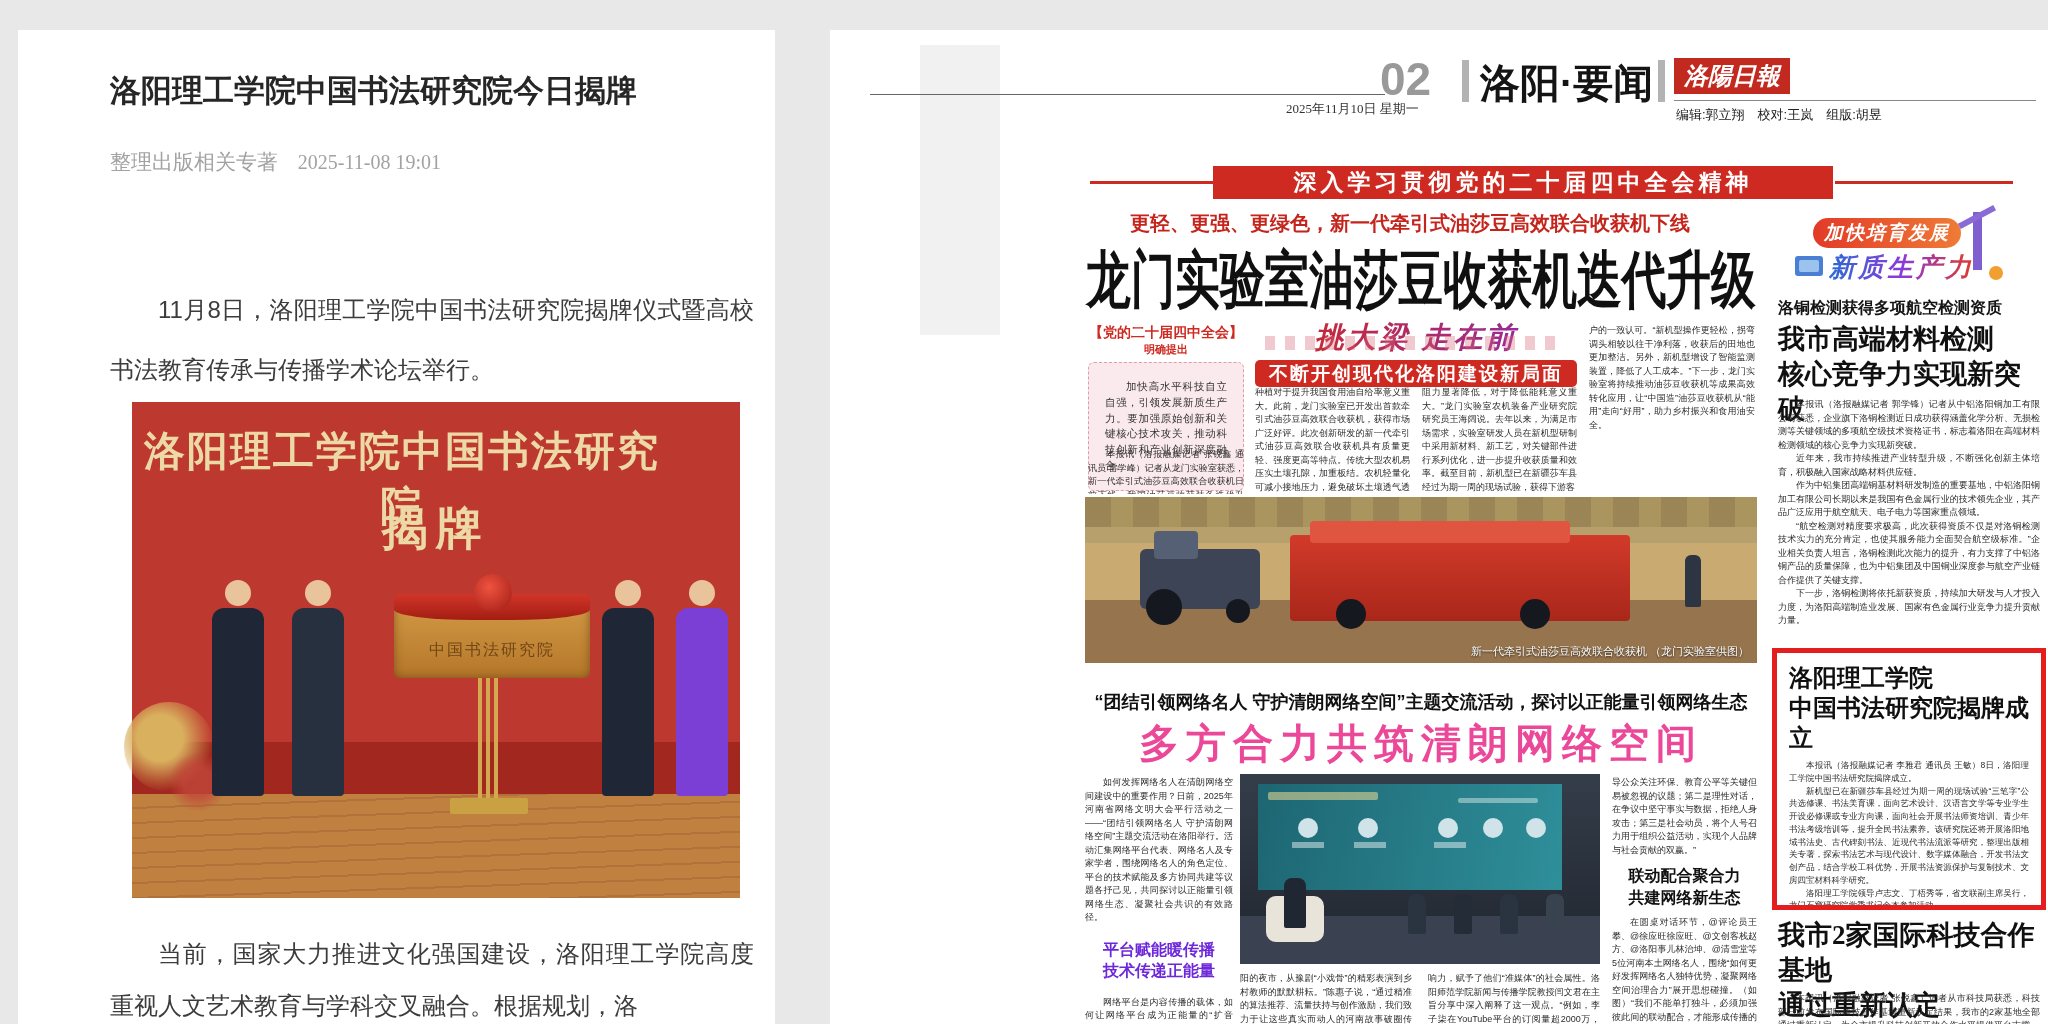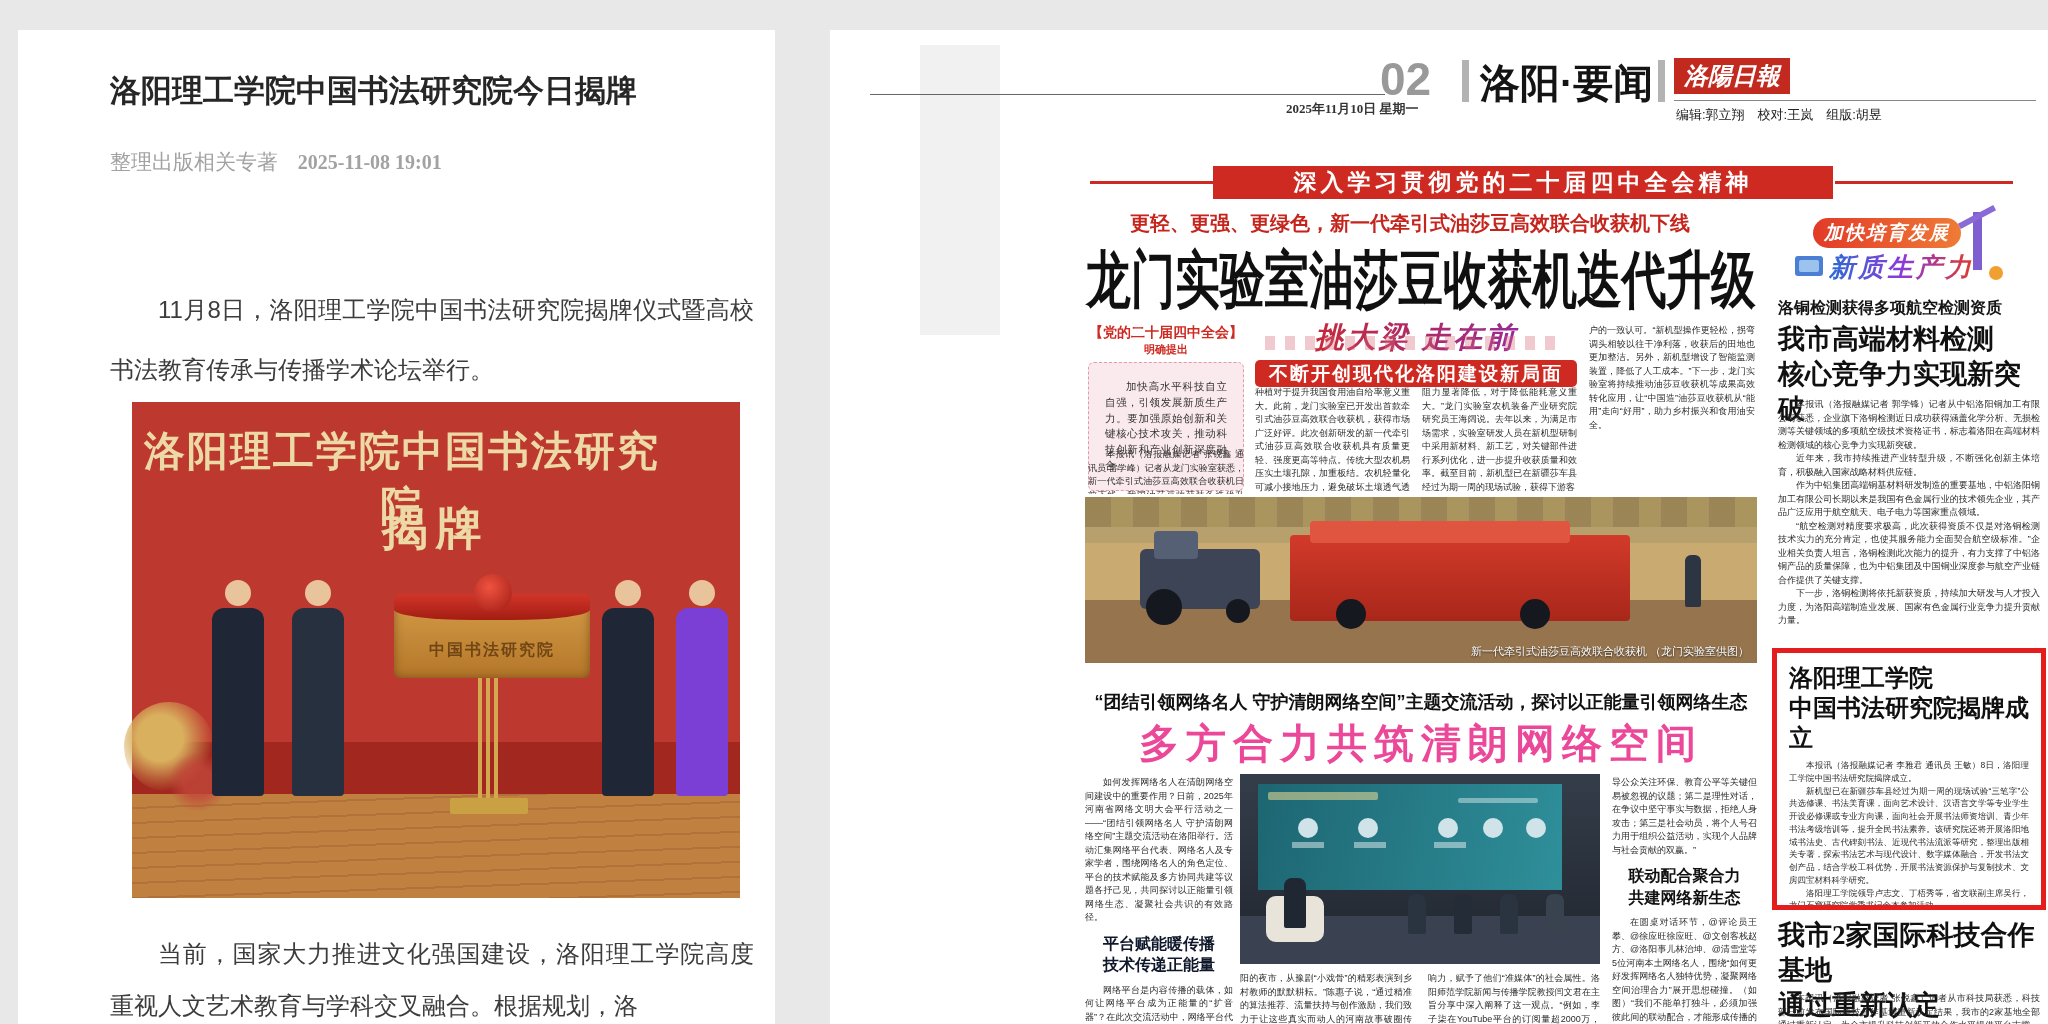--- a/index.html
+++ b/index.html
@@ -1,20 +1,20 @@
 <!DOCTYPE html>
 <html><head>
 <meta charset="utf-8">
 <style>
   html,body{margin:0;padding:0;background:#e8e8e8;}
   #root{position:relative;width:2048px;height:1024px;overflow:hidden;
         font-family:"Liberation Sans",sans-serif;background:#e8e8e8;}
   .abs{position:absolute;}
   .page{position:absolute;background:#fff;overflow:hidden;}
-  .serif{font-family:"Liberation Serif",serif;font-weight:bold;}
+  .serif{font-family:"Liberation Serif",serif;}
   .tt{position:absolute;font-size:9px;line-height:1.5;color:#2b2b2b;text-align:justify;overflow:hidden;}
   .tt p{margin:0;text-indent:2em;}
   .center{text-align:center;}
   .gradtext{background:linear-gradient(90deg,#2b6bd4,#8a3bd8,#e0392a);
             -webkit-background-clip:text;background-clip:text;color:transparent;}
   .gradtext2{background:linear-gradient(95deg,#d42a1e,#8a2bb0);
             -webkit-background-clip:text;background-clip:text;color:transparent;}
   .fig{position:absolute;top:178px;width:52px;}
   .fig .head{width:26px;height:26px;border-radius:50%;background:#e9c39c;margin:0 auto;}
   .fig .body{width:100%;height:188px;margin-top:2px;border-radius:12px 12px 4px 4px;background:#222a38;}
@@ -131,21 +131,21 @@
       </div>
       <div class="abs" style="left:600px;top:58px;width:16px;height:52px;background:#2d3542;border-radius:6px 6px 2px 2px;"></div>
       <div class="abs" style="right:8px;bottom:4px;color:#fff;font-size:11px;text-shadow:0 1px 2px rgba(0,0,0,.8);">新一代牵引式油莎豆高效联合收获机 （龙门实验室供图）</div>
     </div>
 
     <div class="abs center" style="left:255px;top:660px;width:672px;font-size:18px;font-weight:800;color:#111;">“团结引领网络名人 守护清朗网络空间”主题交流活动，探讨以正能量引领网络生态</div>
     <div class="abs center serif" style="left:255px;top:686px;width:672px;font-size:40px;font-weight:900;letter-spacing:7px;color:#ec4899;">多方合力共筑清朗网络空间</div>
 
     <div class="tt" style="left:255px;top:746px;width:148px;height:248px;">
       <p>如何发挥网络名人在清朗网络空间建设中的重要作用？日前，2025年河南省网络文明大会平行活动之一——“团结引领网络名人 守护清朗网络空间”主题交流活动在洛阳举行。活动汇集网络平台代表、网络名人及专家学者，围绕网络名人的角色定位、平台的技术赋能及多方协同共建等议题各抒己见，共同探讨以正能量引领网络生态、凝聚社会共识的有效路径。</p>
-      <div class="center" style="margin:8px 0;font-size:16px;font-weight:800;line-height:1.35;color:#0f172a;">
+      <div class="center" style="margin:14px 0;font-size:16px;font-weight:800;line-height:1.35;color:#6d28d9;">
         <div>平台赋能暖传播</div>
         <div>技术传递正能量</div>
       </div>
       <p>网络平台是内容传播的载体，如何让网络平台成为正能量的“扩音器”？在此次交流活动中，网络平台代表分享了他们的实践与思考。“自2023年4月起，我们专门为正能量内容设置了‘暖新闻’标签，并对媒体发布的这类内容给予显著的推荐倾斜。”在主旨发言中，新浪河南总编辑马</p>
     </div>
 
     <div class="abs" style="left:410px;top:744px;width:360px;height:190px;background:linear-gradient(#343d4a,#20262f);">
       <div class="abs" style="left:18px;top:10px;width:304px;height:106px;background:linear-gradient(100deg,#1d6672,#2e8f9a);">
         <div class="abs" style="left:10px;top:8px;width:110px;height:8px;background:rgba(238,220,150,.55);border-radius:2px;"></div>
         <div class="abs" style="left:200px;top:14px;width:80px;height:5px;background:rgba(255,255,255,.4);border-radius:2px;"></div>

